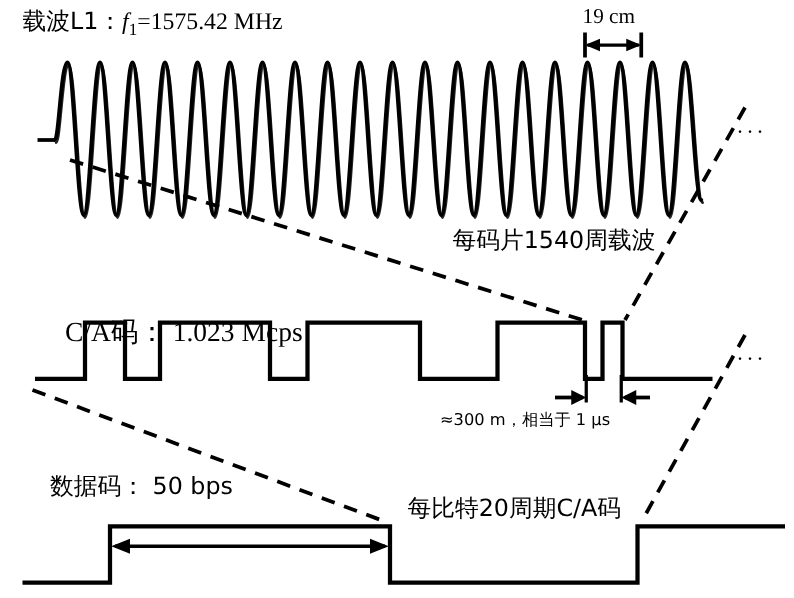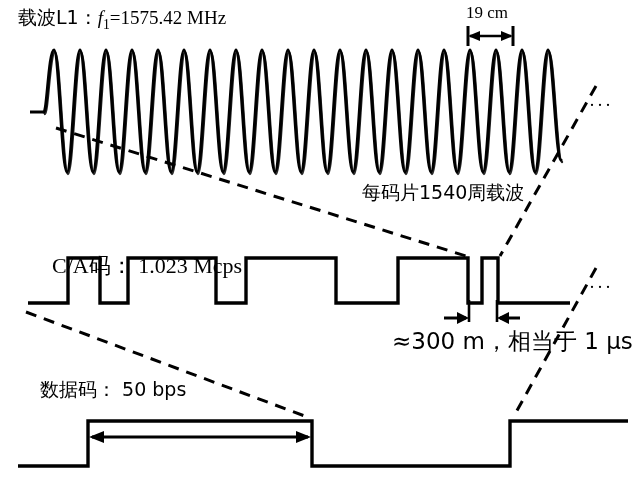--- a/index.html
+++ b/index.html
@@ -39,21 +39,21 @@
     font-size: 0.72em;
     vertical-align: sub;
   }
   .ital {
     font-style: italic;
   }
   #label-carrier-title { left: 18px; top: 8px; font-size: 19px; }
   #label-19cm        { left: 466px; top: 4px; font-size: 17px; text-align: center; }
   #label-chip-cycles { left: 362px; top: 183px; font-size: 19px; text-align: right; }
   #label-ca-title    { left: 52px; top: 228px; font-size: 22px; margin-top: 27px; }
-  #label-300m        { left: 352px; top: 330px; font-size: 23px; margin-left: 40px; }
+  #label-300m        { left: 352px; top: 330px; font-size: 13px; }
   #label-data-title  { left: 40px; top: 380px; font-size: 19px; }
   #label-bit-cycles  { left: 326px; top: 398px; font-size: 19px; }
   #label-20ms        { left: 64px; top: 449px; font-size: 17px; }
   #ellipsis-top      { left: 589px; top: 96px; font-size: 18px; letter-spacing: 2px; }
   #ellipsis-mid      { left: 589px; top: 278px; font-size: 18px; letter-spacing: 2px; }
 </style>
 </head>
 <body>
 
 <div id="figure">
@@ -148,19 +148,20 @@
   <div class="lbl mixed" id="label-19cm">19 cm</div>
 
   <div class="lbl cjk" id="label-chip-cycles">每码片1540周载波</div>
 
   <div class="lbl mixed" id="label-ca-title">C/A码： 1.023 Mcps</div>
 
   <div class="lbl cjk" id="label-300m">≈300 m，相当于 1 μs</div>
 
   <div class="lbl cjk" id="label-data-title">数据码： 50 bps</div>
 
+  <div class="lbl cjk" id="label-bit-cycles">每比特20周期C/A码</div>
 
 
   <div class="lbl mixed" id="ellipsis-top">···</div>
 
   <div class="lbl mixed" id="ellipsis-mid">···</div>
 
 </div>
 
 </body></html>

